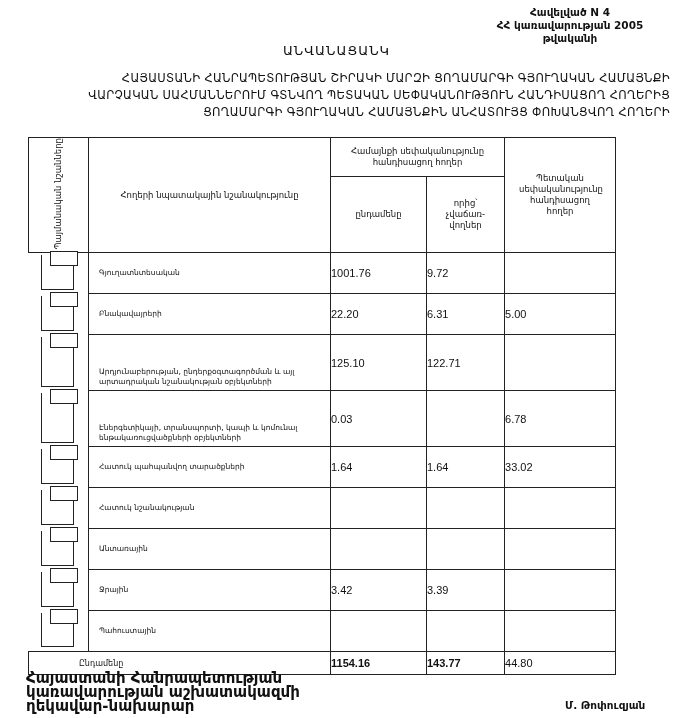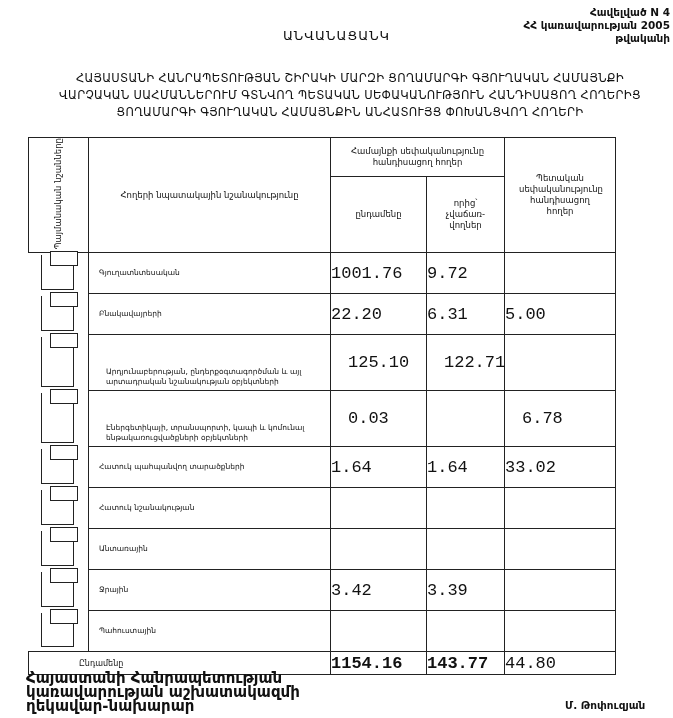--- a/index.html
+++ b/index.html
@@ -2,63 +2,63 @@
 <html><head>
 <meta charset="utf-8">
 <style>
   html, body { margin: 0; padding: 0; background: #ffffff; }
   body {
     width: 673px; height: 718px; position: relative; overflow: hidden;
     font-family: "DejaVu Sans", sans-serif; color: #111;
   }
   .approval {
     position: absolute; top: 6px; left: 470px; width: 200px;
-    text-align: right; font-size: 10.5px; line-height: 13px; font-weight: bold;
+    text-align: center; font-size: 10.5px; line-height: 13px; font-weight: bold;
   }
   .doc-title {
-    position: absolute; top: 28px; left: 0; width: 673px; text-align: center;
+    position: absolute; top: 43px; left: 0; width: 673px; text-align: center;
     font-size: 13px; letter-spacing: 1px;
   }
   .doc-subtitle {
-    position: absolute; top: 70px; left: 30px; width: 640px; text-align: center;
+    position: absolute; top: 70px; left: 30px; width: 640px; text-align: right;
     font-size: 11.5px; line-height: 17px; letter-spacing: 0.3px;
   }
   .tbl-wrap { position: absolute; top: 137px; left: 28px; width: 588px; }
   table { border-collapse: collapse; width: 100%; table-layout: fixed; }
   td, th {
     border: 1.5px solid #222; padding: 0; font-weight: normal;
     vertical-align: middle; 
   }
   th { font-size: 8.5px; line-height: 11px; }
   .c1 { width: 60px; }
   .c2 { width: 242px; }
   .c3 { width: 96px; }
   .c4 { width: 78px; }
   .c5 { width: auto; }
   .vert {
     writing-mode: vertical-rl; transform: rotate(180deg);
     font-size: 8.5px; line-height: 11px; display: inline-block; margin: 0 auto;
   }
   tr.body-row td { height: 40px; }
-  tr.body-row.tall td { height: 52px; padding-left: 17px; }
+  tr.body-row.tall td { height: 52px; }
   td.marker-cell { border-top: none; border-bottom: none; border-left: none; position: relative; }
   .marker {
     position: absolute; left: 12px; right: 14px; top: 2px; bottom: 4px;
     border-left: 1.5px solid #222; border-bottom: 1.5px solid #222; border-right: 1.5px solid #222;
   }
   .marker-box {
     position: absolute; left: 8px; top: -4px; width: 26px; height: 13px;
     border: 1.5px solid #222; background: #fff;
   }
   td.name {
     text-align: left; font-size: 7.5px; line-height: 10px; padding: 0 8px 0 10px;
     border-left: none;
   }
   td.name.bottom { vertical-align: bottom; padding-bottom: 3px; }
-  td.num { font-size: 17px; font-family: Liberation Mono, monospace; }
+  td.num { font-size: 11px; font-family: Liberation Sans, sans-serif; }
   tr.total-row td { height: 22px; }
   td.total-label { font-size: 8px; text-align: left; padding-left: 50px; border-left: 1.5px solid #222; }
   .signature-left {
     position: absolute; top: 671px; left: 26px; font-size: 15px; line-height: 14px; font-weight: bold;
   }
   .signature-right {
     position: absolute; top: 699px; left: 565px; font-size: 10.5px; font-weight: bold;
   }
 </style>
 </head>

